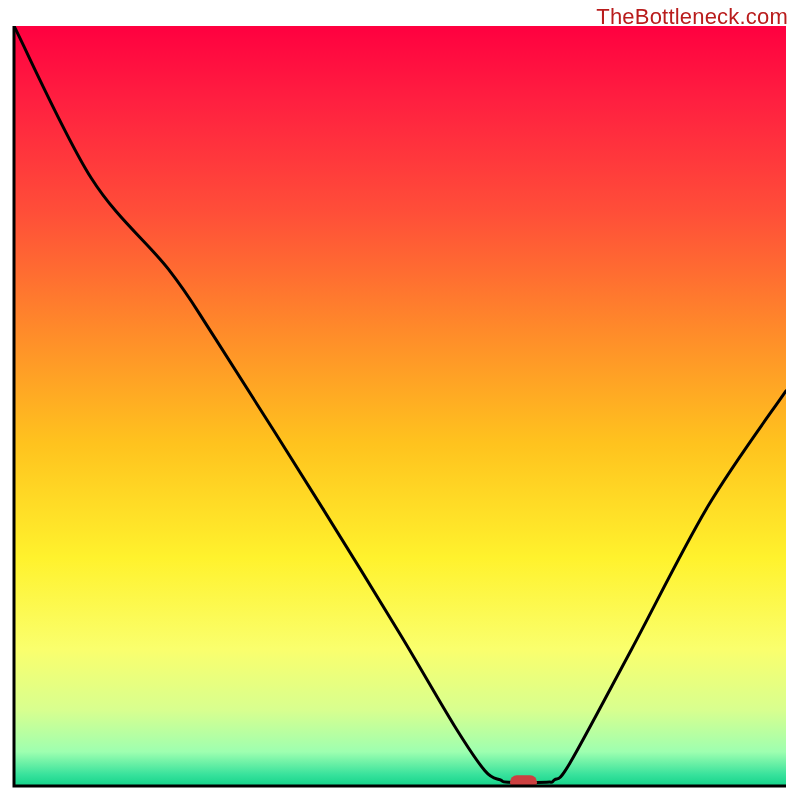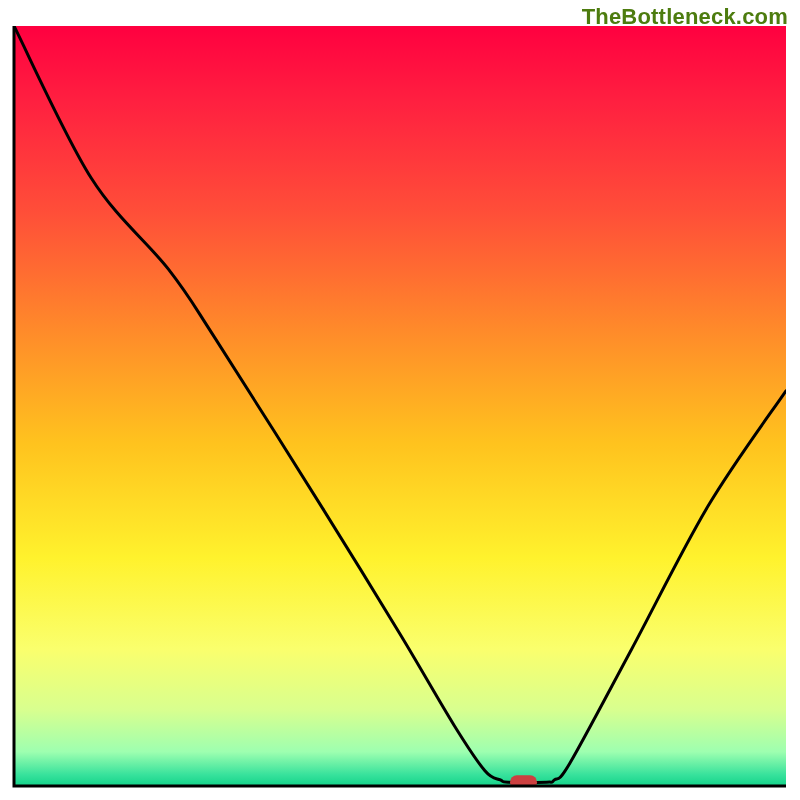--- a/index.html
+++ b/index.html
@@ -13,22 +13,22 @@
   .chart-container {
     position: relative;
     width: 800px;
     height: 800px;
   }
   .attribution {
     position: absolute;
     top: 4px;
     right: 12px;
     font-size: 22px;
-    font-weight: 700;
-    color: #4d7c0f;
+    font-weight: 400;
+    color: #b91c1c;
     letter-spacing: 0.2px;
     z-index: 10;
   }
   svg.chart {
     position: absolute;
     left: 0;
     top: 0;
     width: 800px;
     height: 800px;
   }

